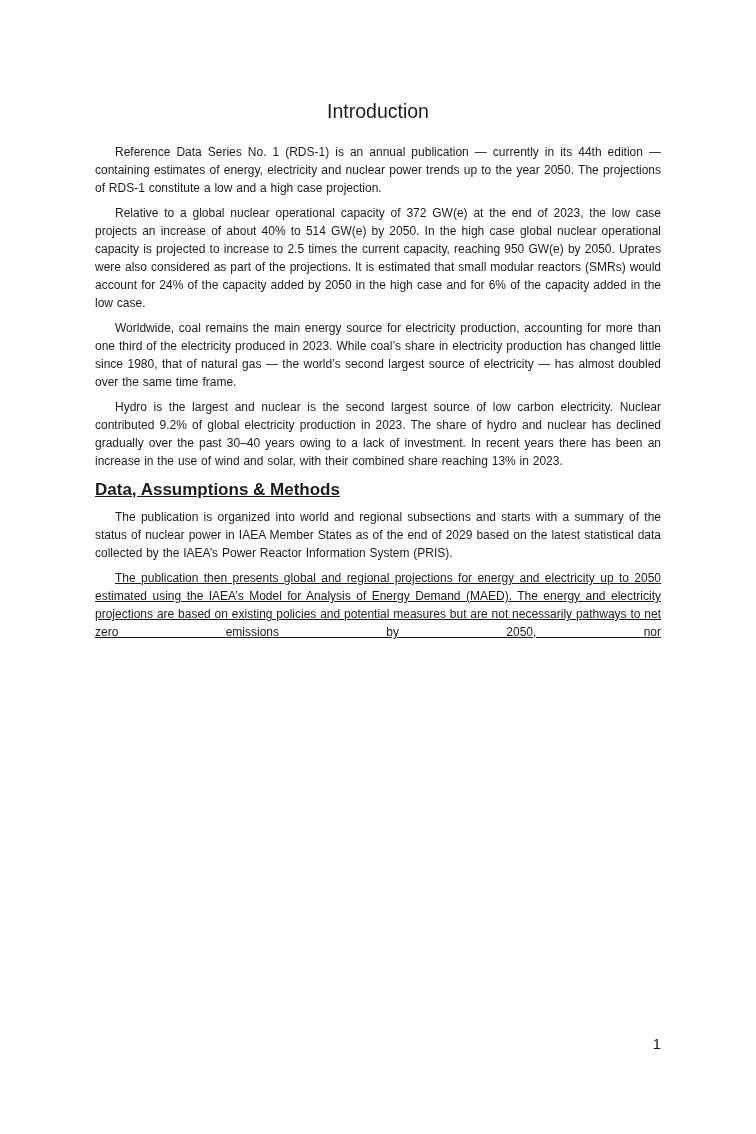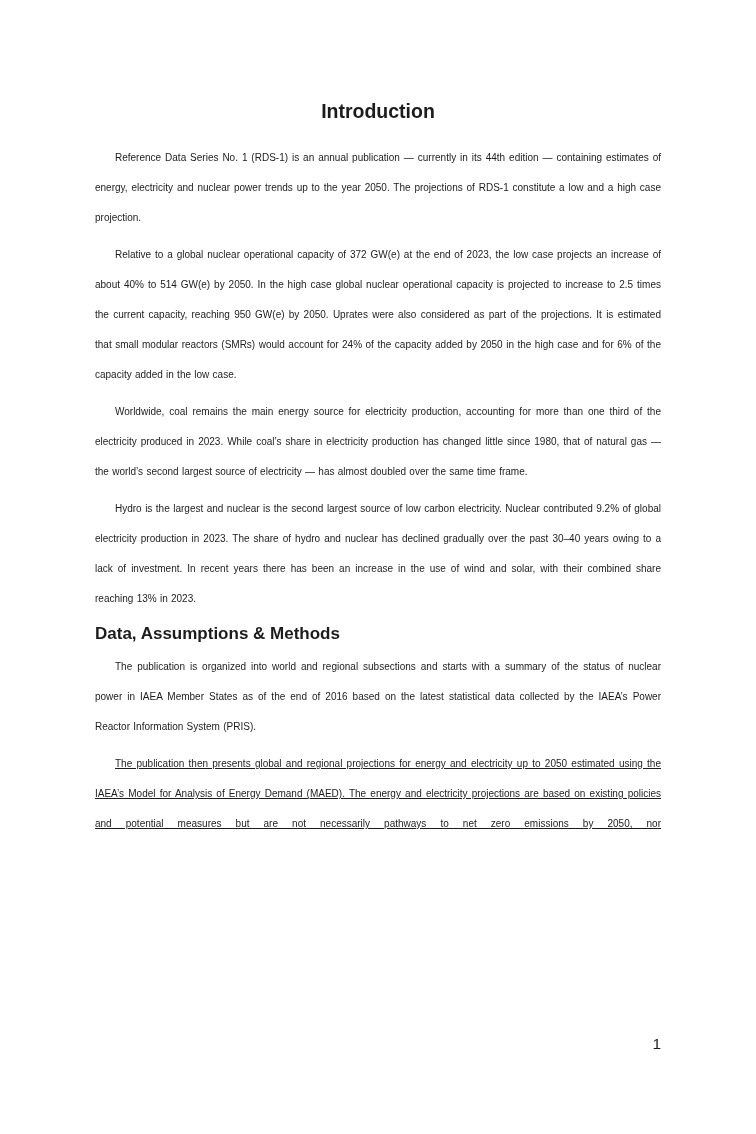--- a/index.html
+++ b/index.html
@@ -15,43 +15,44 @@
     box-sizing: border-box;
     padding: 98px 95px 0 95px;
     font-family: "Liberation Sans", sans-serif;
     color: #1c1c1c;
     overflow: hidden;
   }
   h1.doc-title {
     margin: 0 0 19px 0;
     font-size: 19.5px;
     line-height: 26px;
-    font-weight: bold;
+    font-weight: normal;
     text-align: center;
     color: #1c1c1c;
   }
   p.body-para {
     margin: 7px 0 0 0;
-    font-size: 10px;
-    line-height: 30px;
+    font-size: 12px;
+    line-height: 18px;
     text-align: justify;
     text-indent: 20px;
     word-spacing: 0.5px;
   }
   p.justify-last {
     text-align-last: justify;
     text-decoration: underline;
   }
   h2.section-heading {
     margin: 9px 0 4px 0;
     font-size: 17px;
     line-height: 22px;
     font-weight: bold;
     text-align: left;
     color: #1c1c1c;
+    text-decoration: underline;
   }
   .page-number {
     position: absolute;
     top: 1033px;
     right: 95px;
     font-size: 15.5px;
     line-height: 21px;
     color: #1c1c1c;
   }
 </style>
@@ -66,19 +67,19 @@
 
   <p class="body-para">Relative to a global nuclear operational capacity of 372 GW(e) at the end of 2023, the low case projects an increase of about 40% to 514 GW(e) by 2050. In the high case global nuclear operational capacity is projected to increase to 2.5 times the current capacity, reaching 950 GW(e) by 2050. Uprates were also considered as part of the projections. It is estimated that small modular reactors (SMRs) would account for 24% of the capacity added by 2050 in the high case and for 6% of the capacity added in the low case.</p>
 
   <p class="body-para">Worldwide, coal remains the main energy source for electricity production, accounting for more than one third of the electricity produced in 2023. While coal’s share in electricity production has changed little since 1980, that of natural gas — the world’s second largest source of electricity — has almost doubled over the same time frame.</p>
 
   <p class="body-para">Hydro is the largest and nuclear is the second largest source of low carbon electricity. Nuclear contributed 9.2% of global electricity production in 2023. The share of hydro and nuclear has declined gradually over the past 30–40 years owing to a lack of investment. In recent years there has been an increase in the use of wind and solar, with their combined share reaching 13% in 2023.</p>
 
 
   <h2 class="section-heading">Data, Assumptions &amp; Methods</h2>
 
-  <p class="body-para">The publication is organized into world and regional subsections and starts with a summary of the status of nuclear power in IAEA Member States as of the end of 2016 based on the latest statistical data collected by the IAEA’s Power Reactor Information System (PRIS).</p>
+  <p class="body-para">The publication is organized into world and regional subsections and starts with a summary of the status of nuclear power in IAEA Member States as of the end of 2029 based on the latest statistical data collected by the IAEA’s Power Reactor Information System (PRIS).</p>
 
   <p class="body-para justify-last">The publication then presents global and regional projections for energy and electricity up to 2050 estimated using the IAEA’s Model for Analysis of Energy Demand (MAED). The energy and electricity projections are based on existing policies and potential measures but are not necessarily pathways to net zero emissions by 2050, nor</p>
 
   <div class="page-number">1</div>
 
 </div>
 
 </body></html>

